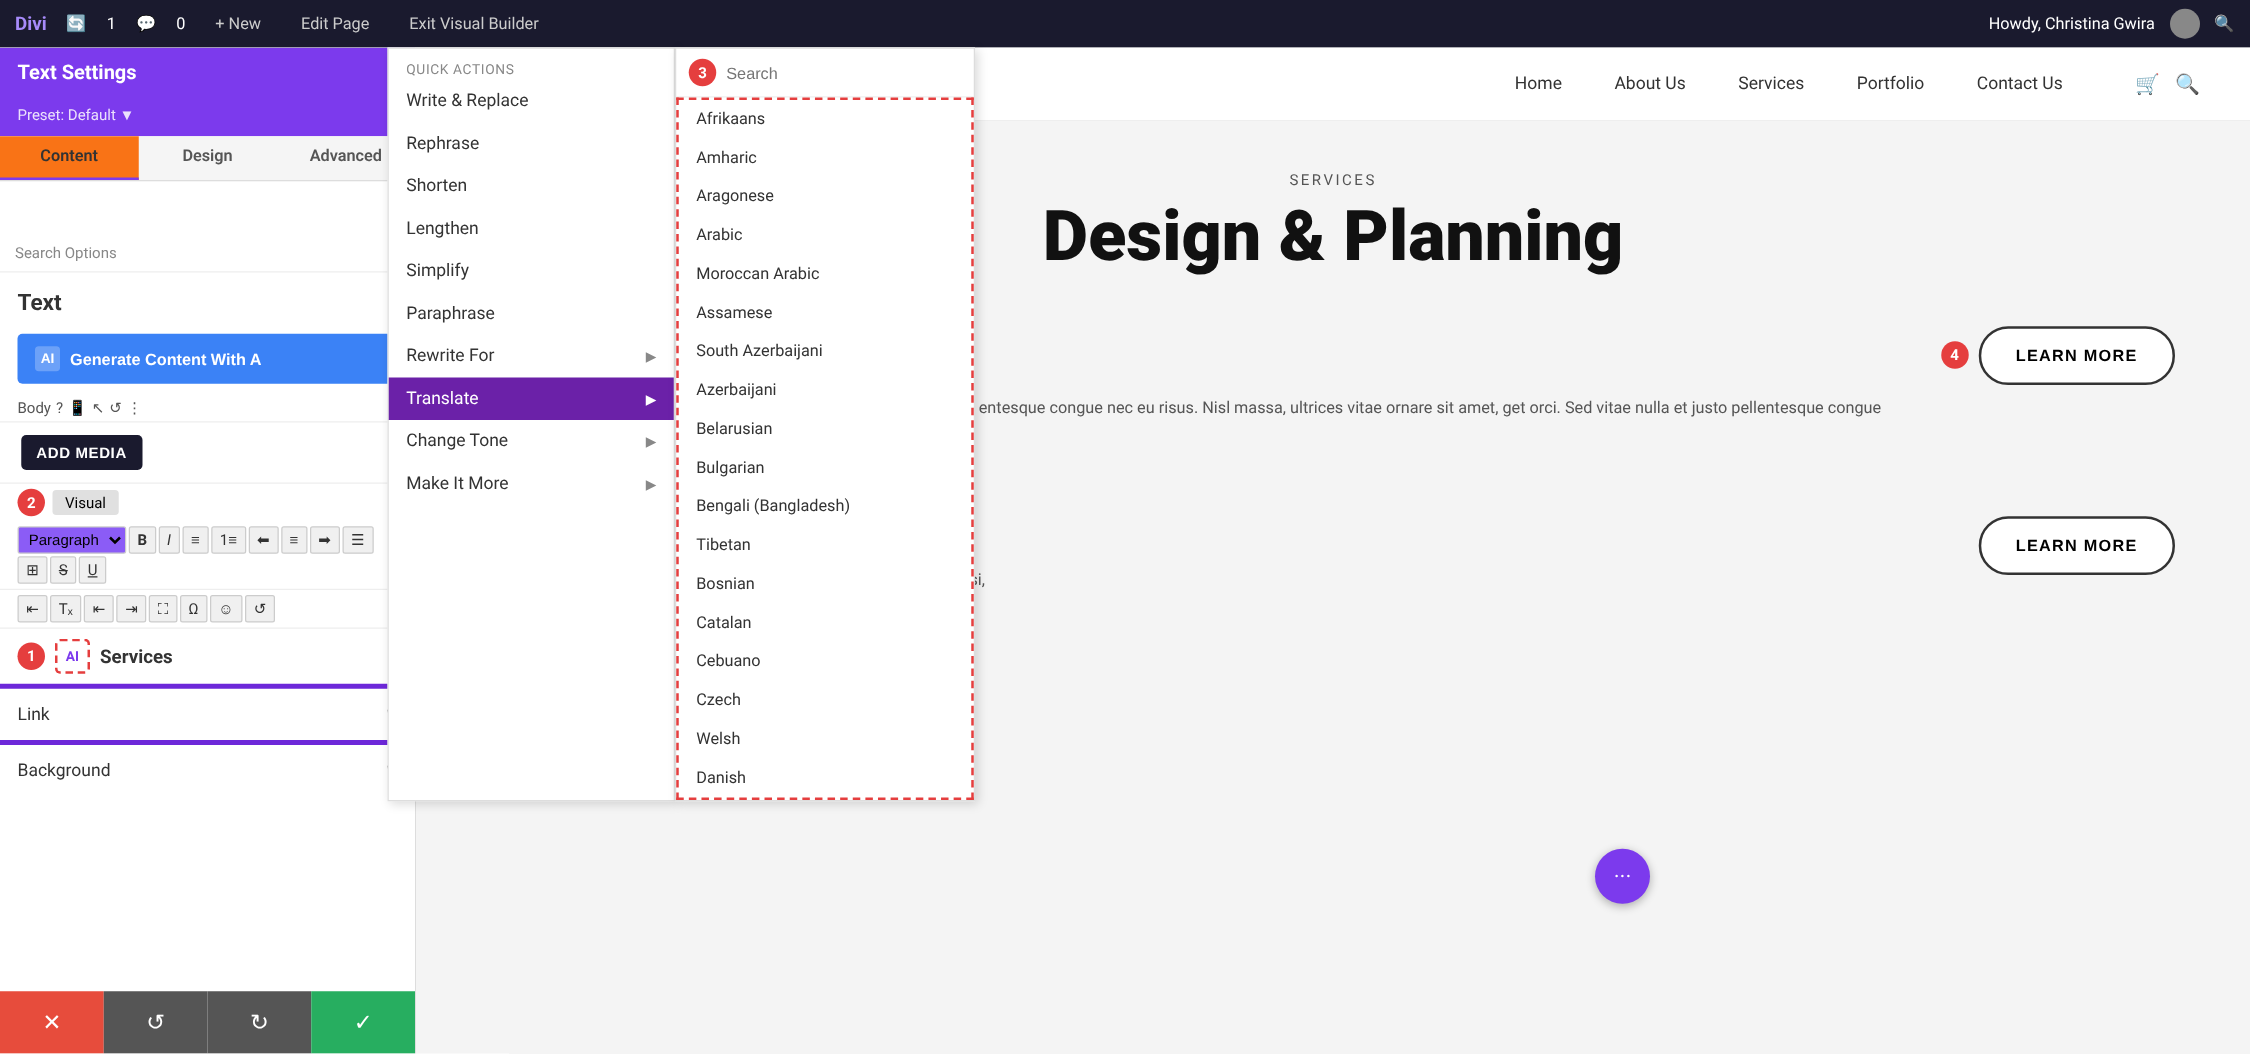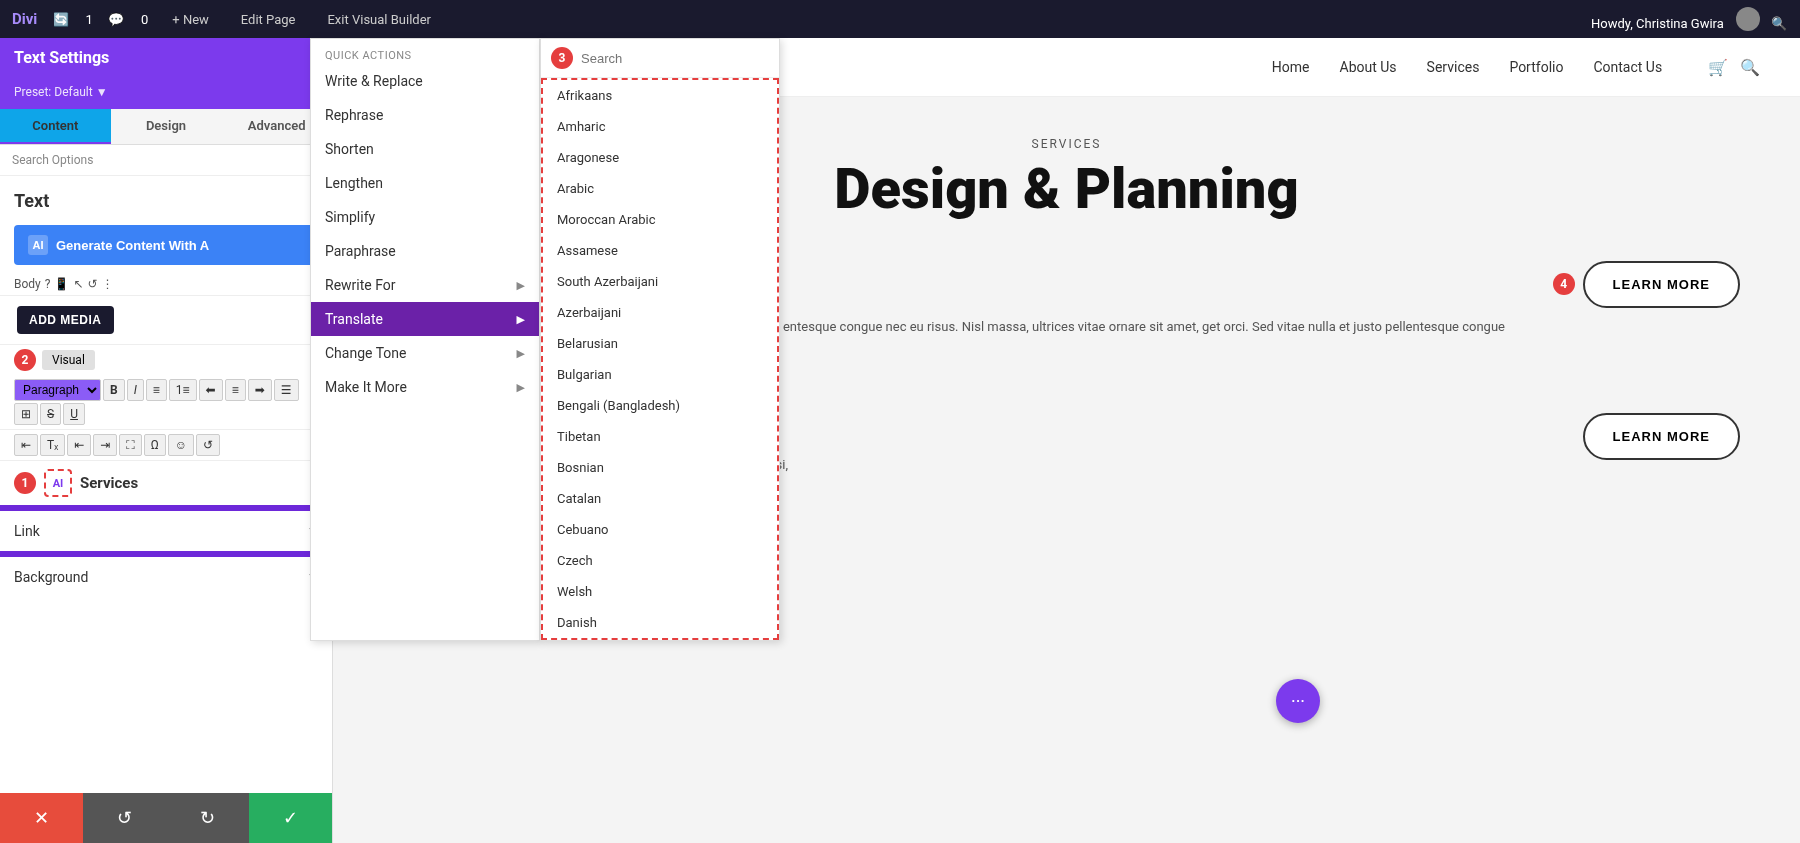--- a/index.html
+++ b/index.html
@@ -17,21 +17,21 @@
       font-size: 13px;
       flex-shrink: 0;
     }
     .top-bar-brand { color: #a78bfa; font-weight: 700; font-size: 15px; }
     .top-bar-btn {
       color: #ccc;
       cursor: pointer;
       padding: 2px 8px;
       border-radius: 3px;
     }
-    .top-bar-right { margin-left: auto; display: flex; align-items: flex-end; gap: 12px; font-size: 13px; }
+    .top-bar-right { margin-left: auto; display: flex; align-items: center; gap: 12px; font-size: 13px; }
     .top-bar-avatar { width: 24px; height: 24px; border-radius: 50%; background: #888; display: inline-block; }
 
     
     .main-layout {
       display: flex;
       flex: 1;
       overflow: hidden;
     }
 
     
@@ -60,30 +60,31 @@
     .panel-tab {
       flex: 1;
       padding: 9px 0;
       text-align: center;
       font-size: 13px;
       font-weight: 600;
       cursor: pointer;
       color: #555;
     }
     .panel-tab.active {
-      background: #0ea5e9;
+      background: #f97316;
       color: #333;
       border-bottom: 2px solid #7c3aed;
     }
 
     .panel-search {
       padding: 8px 12px;
       border-bottom: 1px solid #eee;
       font-size: 12px;
       color: #888;
+      margin-top: 42px;
     }
 
     .panel-body {
       flex: 1;
       overflow-y: auto;
       padding: 8px 0;
     }
 
     
     .text-label {
@@ -220,21 +221,21 @@
     
     .content-text {
       padding: 10px 14px;
       font-size: 15px;
       font-weight: 700;
       color: #333;
     }
 
     
     .collapsible-section {
-      border-top: 6px solid #6d28d9;
+      border-top: 4px solid #6d28d9;
       padding: 12px 14px;
       display: flex;
       align-items: center;
       justify-content: space-between;
       cursor: pointer;
       font-size: 14px;
       color: #333;
     }
 
     
@@ -373,21 +374,21 @@
       align-items: center;
       justify-content: center;
       color: #fff;
       font-size: 12px;
       font-weight: 700;
     }
     .site-nav {
       margin-left: auto;
       display: flex;
       align-items: center;
-      gap: 30px;
+      gap: 42px;
       font-size: 14px;
       color: #333;
       padding-left: 44px;
     }
     .site-nav a { text-decoration: none; color: #333; cursor: pointer; }
     .site-nav-icons { display: flex; gap: 12px; margin-left: 16px; font-size: 16px; color: #555; cursor: pointer; }
 
     
     .site-content {
       padding: 40px 60px;

